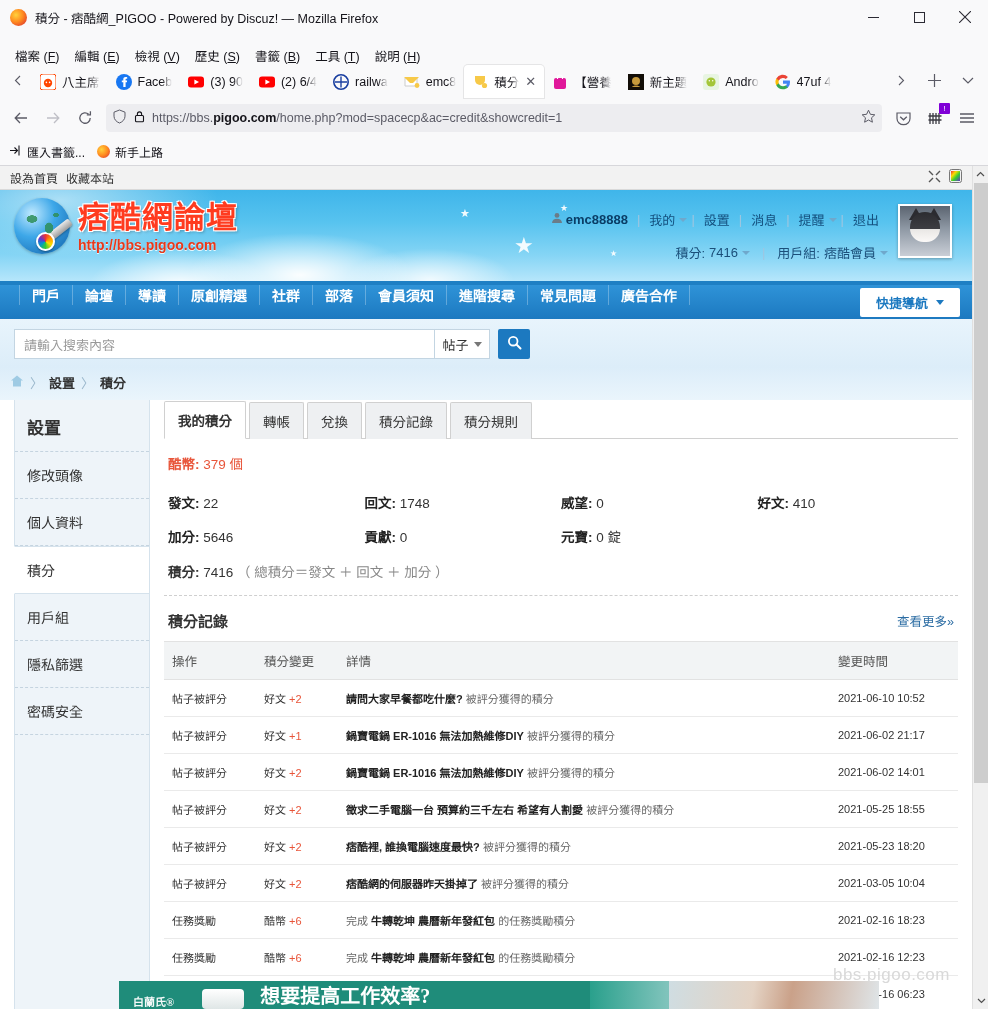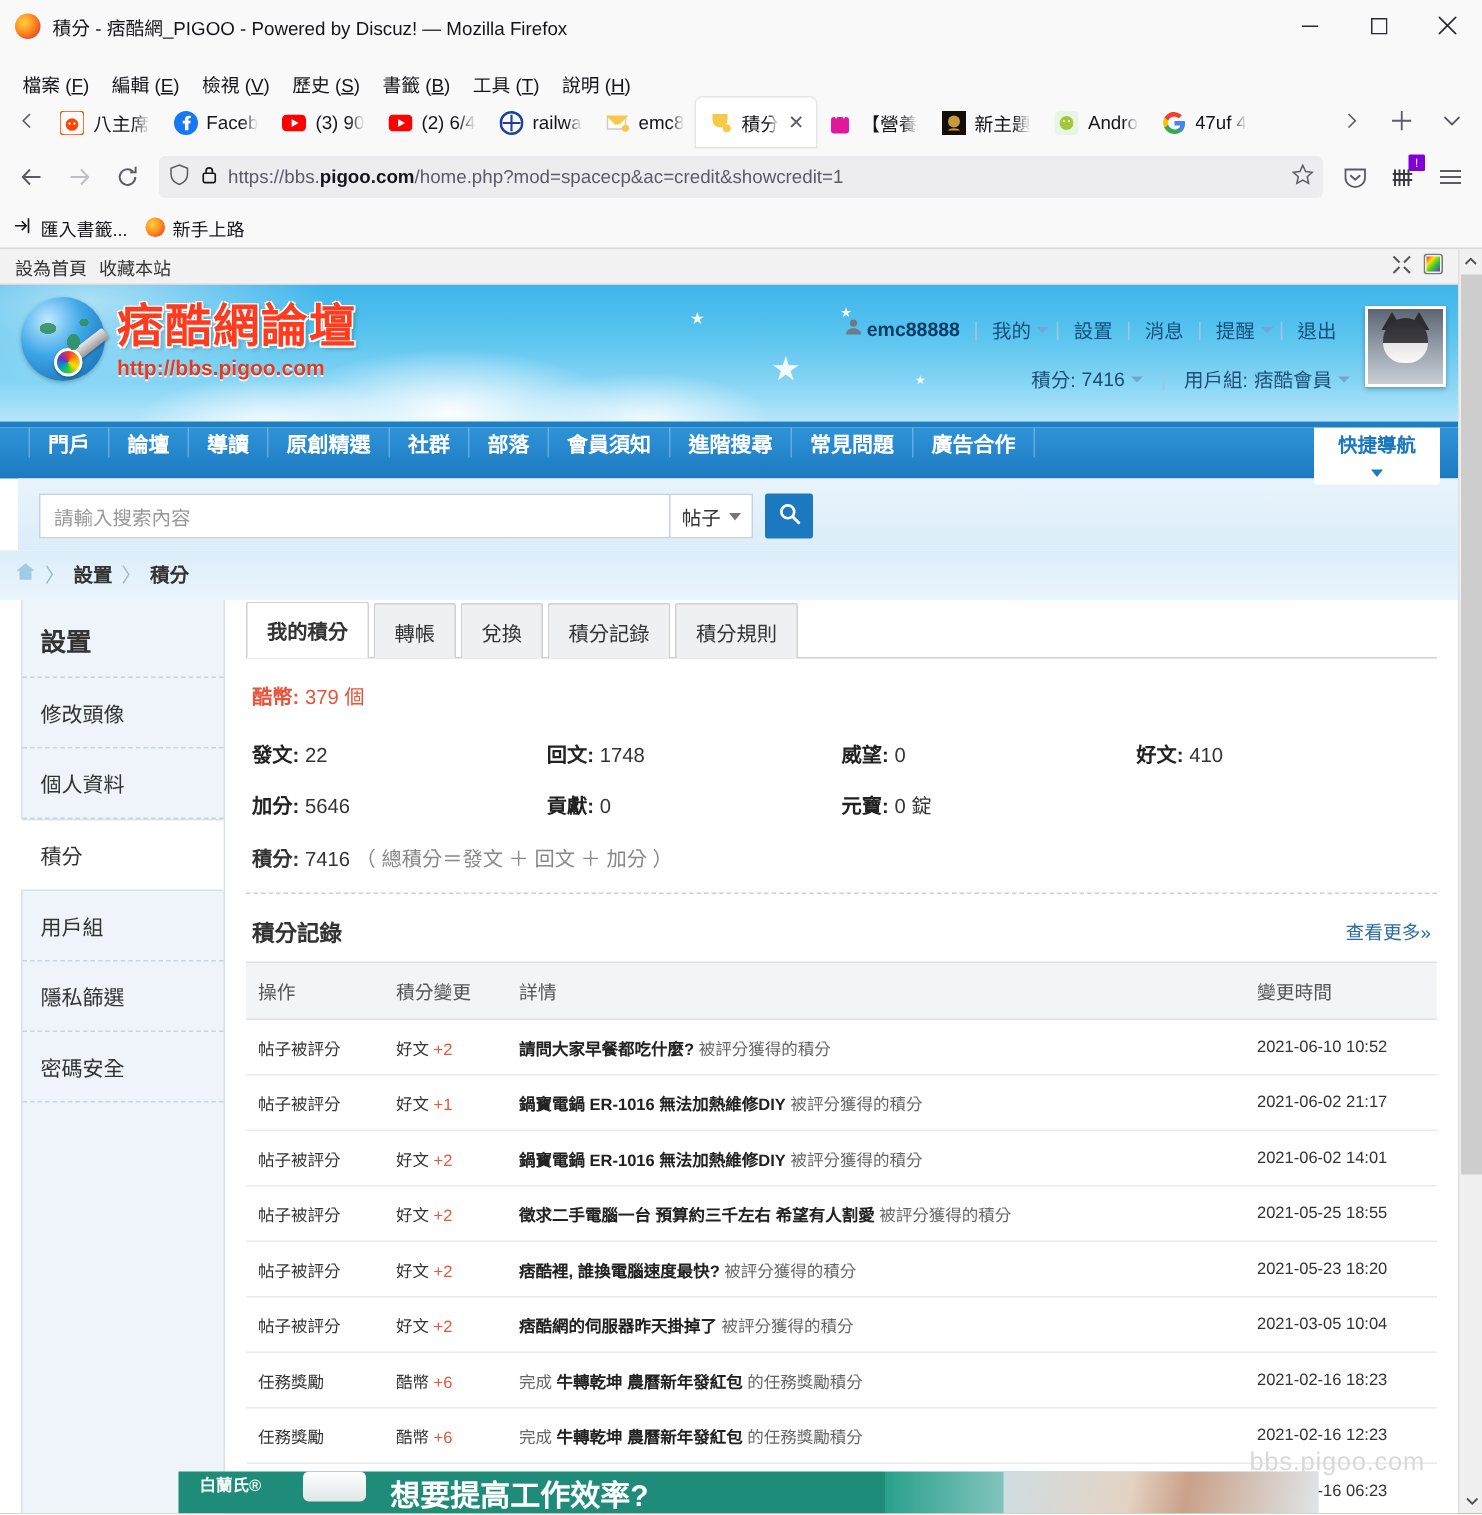--- a/index.html
+++ b/index.html
@@ -153,21 +153,21 @@
     color: #ff3b1f;
     text-shadow: 1px 1px 0 #fff, -1px -1px 0 #fff, 1px -1px 0 #fff, -1px 1px 0 #fff, 2px 2px 3px rgba(0,0,0,.25);
     line-height: 1.05; white-space: nowrap;
   }
   .logo-url {
     font-size: 14px; color: #e8391b; font-weight: 600; margin-top: 2px;
     text-shadow: 0 1px 0 rgba(255,255,255,.8);
   }
 
   .user-area {
-    position: absolute; right: 8px; top: 14px; display: flex; align-items: flex-start; gap: 10px;
+    position: absolute; right: 20px; top: 14px; display: flex; align-items: flex-start; gap: 10px;
   }
   .user-lines { text-align: right; padding-top: 6px; }
   .user-row {
     display: flex; align-items: center; justify-content: flex-end; gap: 0;
     font-size: 13px; color: #1b4f7a; white-space: nowrap;
   }
   .user-row + .user-row { margin-top: 14px; }
   .user-row a { color: #14507f; text-decoration: none; padding: 0 9px; }
   .user-row .sep { color: #9fc6e0; }
   .uname { font-weight: 700; color: #0a3d66; padding-right: 9px; }
@@ -195,27 +195,27 @@
   }
   .navmenu a {
     display: flex; align-items: center; padding: 0 12px;
     color: #fff; font-size: 14px; font-weight: 700; text-decoration: none;
     border-right: 1px solid rgba(255,255,255,.28); white-space: nowrap;
   }
   .navmenu a:first-child { border-left: 1px solid rgba(255,255,255,.28); }
   .quicknav {
     margin-left: auto; margin-right: 12px; align-self: center;
     background: #fff; color: #1c79c0; font-size: 13px; font-weight: 700;
-    padding: 5px 16px; display: flex; align-items: center; gap: 8px; border-radius: 2px; flex-direction: column;
+    padding: 5px 16px; display: flex; align-items: center; gap: 8px; border-radius: 2px;
   }
   .quicknav .caret { width:0;height:0;border-left:4px solid transparent;border-right:4px solid transparent;border-top:5px solid #1c79c0; }
 
   .searchstrip {
     background: linear-gradient(180deg,#e8f4fc 0%, #dcedf9 100%);
-    padding: 10px 0 8px 14px; display: flex; align-items: flex-end; margin-left: 12px;
+    padding: 10px 0 8px 14px; display: flex; align-items: flex-end;
   }
   .searchbox { display: flex; align-items: stretch; }
   .search-input {
     width: 420px; height: 30px; border: 1px solid #c3d5e2; border-right: none;
     background: #fff; padding: 0 9px; font-size: 13px; color: #999;
     display: flex; align-items: center;
   }
   .search-select {
     width: 56px; height: 30px; border: 1px solid #c3d5e2; background: #fff;
     display: flex; align-items: center; justify-content: center; gap: 5px;
@@ -290,21 +290,21 @@
   .det-sub { color: #666; }
 
   .wm {
     position: absolute; right: 22px; bottom: 24px; font-size: 17px; color: #d9d9d9;
     letter-spacing: .5px; pointer-events: none;
   }
 
   .adbanner {
     position: absolute; left: 119px; bottom: 0; width: 760px; height: 28px;
     background: linear-gradient(90deg,#1f8c7a 0%, #1f8c7a 62%, #2aa08c 62%, #7fc3bb 72%, #cfd9dd 100%);
-    overflow: hidden; display: flex; align-items: flex-start;
+    overflow: hidden; display: flex; align-items: flex-end; font-family: Liberation Serif, serif;
   }
   .ad-brand { color: #fff; font-size: 11px; font-weight: 700; padding-left: 14px; white-space: nowrap; opacity:.95;}
   .ad-bottle { width: 42px; height: 20px; background: linear-gradient(180deg,#fff,#dfe6e6); border-radius: 4px; margin-left: 28px; }
   .ad-text { color: #fff; font-size: 20px; font-weight: 700; margin-left: 16px; white-space: nowrap; }
   .ad-photo { margin-left: auto; width: 210px; height: 28px;
     background: linear-gradient(100deg,#cfdde2 0%, #e4d3c4 40%, #caa189 58%, #dfe5e8 100%); }
 
   
   .vscroll {
     position: absolute; right: 0; top: 0; width: 16px; height: 843px; background: #f0f0f0;

